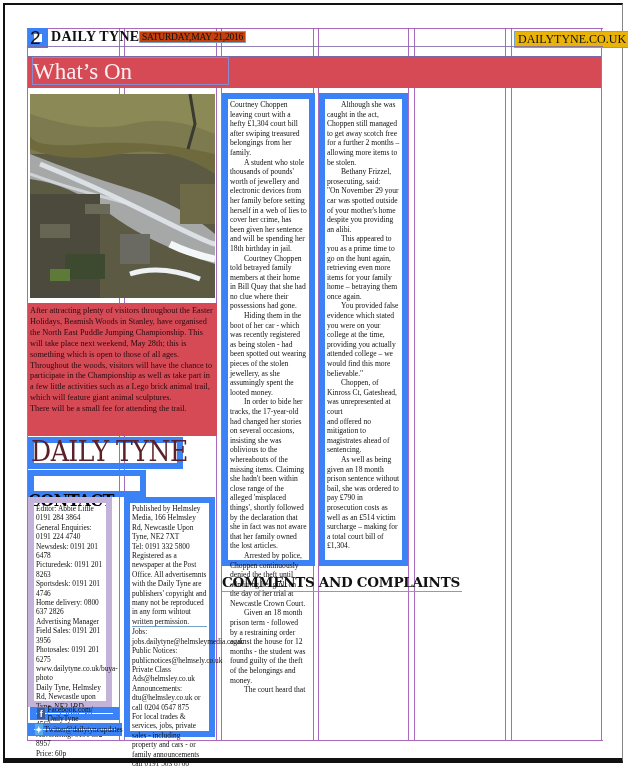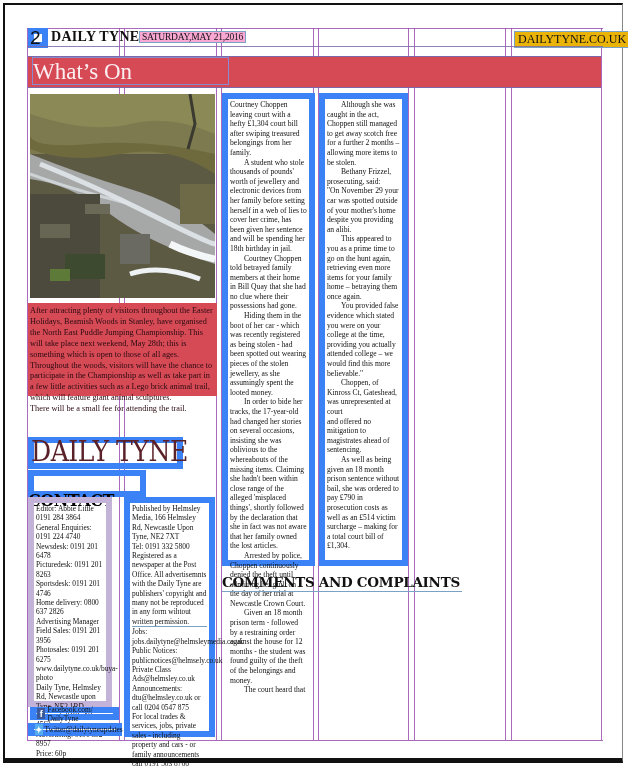--- a/index.html
+++ b/index.html
@@ -6,26 +6,26 @@
   body { width:628px; height:770px; background:#ffffff; position:relative; overflow:hidden;
          font-family:"Liberation Serif", serif; color:#111; }
   .frame { position:absolute; left:3px; top:3px; width:620px; height:760px;
            border-top:2px solid #111; border-left:2px solid #111; border-right:1px solid #888; border-bottom:5px solid #111; box-sizing:border-box; }
   .guide-v { position:absolute; top:28px; height:712px; width:0; border-left:1px solid #9a4fb0; opacity:.85; }
   .guide-h { position:absolute; left:27px; width:576px; height:0; border-top:1px solid #9a4fb0; opacity:.85; }
   .box { position:absolute; border:6px solid #3b82f6; box-sizing:border-box; }
   .abs { position:absolute; }
   .pagenum { left:30px; top:28px; font-family:"Liberation Sans", sans-serif; font-size:19px; line-height:19px; }
   .masthead-small { left:51px; top:29px; font-family:"Liberation Serif", serif; font-weight:bold; font-size:14px; letter-spacing:.3px; }
-  .dateline { left:139px; top:31px; font-size:9.5px; padding:0 2px; letter-spacing:-.2px; border:1px solid #7aa2c4; background:#f9a8d4; }
+  .dateline { left:139px; top:31px; font-size:9.5px; padding:0 2px; letter-spacing:-.2px; border:1px solid #7aa2c4; background:#c2410c; }
   .siteurl { left:514px; top:31px; font-size:12px; padding:0 3px; border:1px solid #7aa2c4; background:#eab308; }
   .banner { left:28px; top:56px; width:573px; height:32px; background:#d64a56; border-top:1px solid #7c6aa8; border-bottom:1px solid #7c6aa8; box-sizing:border-box; }
   .banner-title { left:32px; top:57px; font-size:23px; color:#fbeef0; line-height:28px; padding-right:60px; border:1px solid #8a8ad0; height:26px; width:135px; }
   .photo { left:30px; top:94px; width:185px; height:204px; overflow:hidden; }
-  .callout { left:28px; top:303px; width:189px; height:93px; background:#d64a56; padding:3px 2px; box-sizing:border-box;
+  .callout { left:28px; top:303px; width:189px; height:133px; background:#d64a56; padding:3px 2px; box-sizing:border-box;
              font-size:8.3px; line-height:10.9px; color:#2a0a10; }
   .big-tyne { left:31px; top:437px; font-family:"DejaVu Serif", serif; font-size:27px; color:#5a2228; letter-spacing:-.5px; line-height:30px; transform:scaleX(0.93); transform-origin:left; }
   .contact { left:28px; top:469px; font-family:"DejaVu Serif", serif; font-size:16px; font-weight:bold; color:#000000; line-height:28px; letter-spacing:-.5px;margin-top:18px; }
   .info-col { font-size:7.4px; line-height:9.4px; color:#111; }
   .info-col p { margin:0; }
   .article-col { font-size:7.6px; line-height:9.6px; color:#111; }
   .article-col p { margin:0; }
   .article-col p.ind { text-indent:14px; }
   .section-head { left:222px; top:574px; font-family:"DejaVu Serif", serif; font-weight:bold; font-size:13.5px; letter-spacing:-.3px; color:#111; width:240px; border-bottom:1px solid #7aa2c4; line-height:17px; }
   .social { font-size:7.4px; display:flex; align-items:center; height:13px; }

